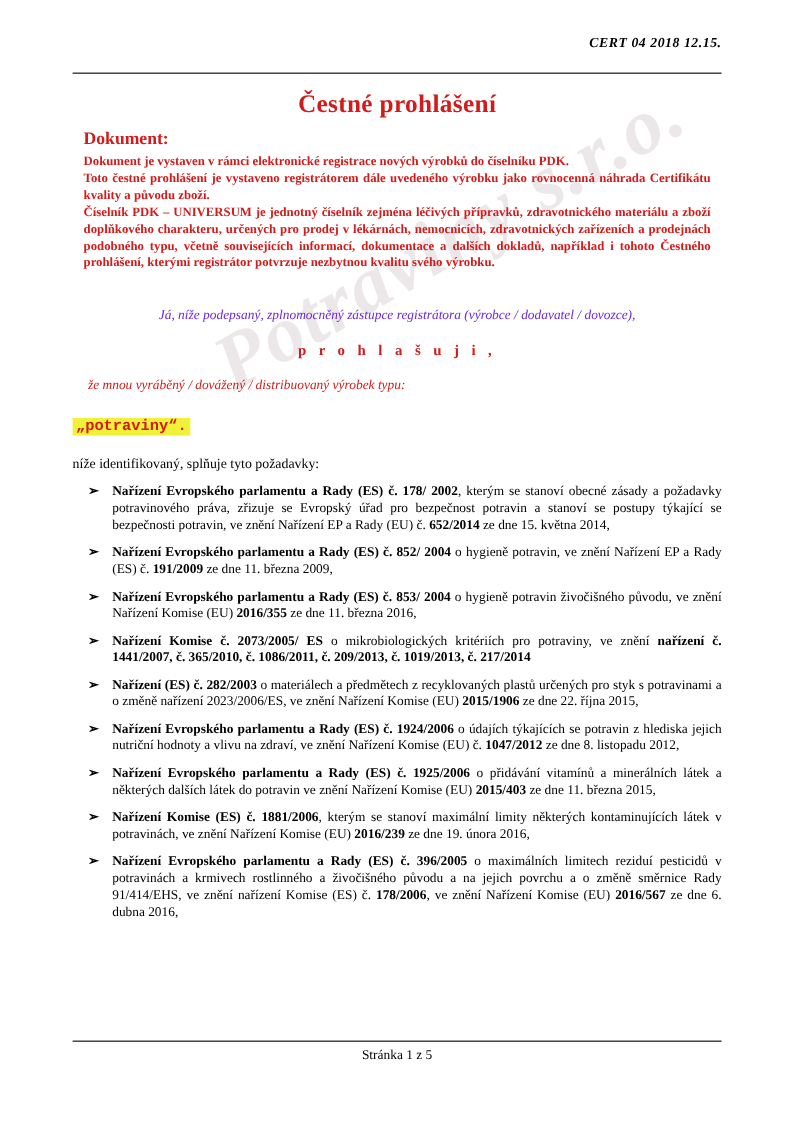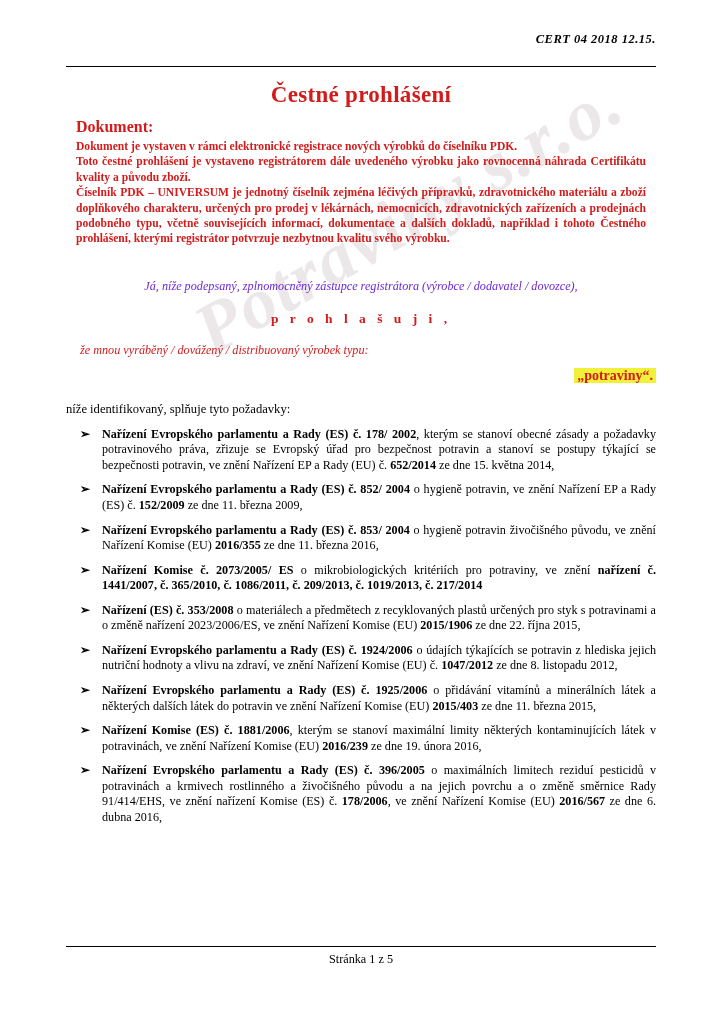--- a/index.html
+++ b/index.html
@@ -109,22 +109,23 @@
     letter-spacing: 4px;
     margin: 17px 0 0 0;
   }
   .type-line {
     color: #d21b1b;
     font-size: 12.2px;
     font-style: italic;
     margin: 16px 0 0 14px;
   }
   .product {
-    text-align: right;
-    margin: 8px 0 0 0;
+    text-align: left;
+    margin: 20px 0 0 0;
+    font-family: Liberation Mono, monospace;
   }
   .product span {
     background: #f2f13a;
     color: #d21b1b;
     font-size: 14px;
     font-weight: bold;
     padding: 0 3px;
   }
   .identified {
     font-size: 12.6px;
@@ -184,24 +185,24 @@
 
     <div class="decl-line">Já, níže podepsaný, zplnomocněný zástupce registrátora (výrobce / dodavatel / dovozce),</div>
     <div class="prohlasuji">p r o h l a š u j i ,</div>
     <div class="type-line">že mnou vyráběný / dovážený  / distribuovaný výrobek typu:</div>
     <div class="product"><span>„potraviny“.</span></div>
 
     <div class="identified">níže identifikovaný, splňuje tyto požadavky:</div>
 
     <ul class="reqs">
       <li><span class="bullet">➢</span><span><b>Nařízení Evropského parlamentu a Rady (ES) č. 178/ 2002</b>, kterým se stanoví obecné zásady a požadavky potravinového práva, zřizuje se Evropský úřad pro bezpečnost potravin a stanoví se postupy týkající se bezpečnosti potravin, ve znění Nařízení EP a Rady (EU) č. <b>652/2014</b> ze dne 15. května 2014,</span></li>
-      <li><span class="bullet">➢</span><span><b>Nařízení Evropského parlamentu a Rady (ES) č. 852/ 2004</b> o hygieně potravin, ve znění Nařízení EP a Rady (ES) č. <b>152/2009</b> ze dne 11. března 2009,</span></li>
+      <li><span class="bullet">➢</span><span><b>Nařízení Evropského parlamentu a Rady (ES) č. 852/ 2004</b> o hygieně potravin, ve znění Nařízení EP a Rady (ES) č. <b>191/2009</b> ze dne 11. března 2009,</span></li>
       <li><span class="bullet">➢</span><span><b>Nařízení Evropského parlamentu a Rady (ES) č. 853/ 2004</b> o hygieně potravin živočišného původu, ve znění Nařízení Komise (EU) <b>2016/355</b> ze dne 11. března 2016,</span></li>
       <li><span class="bullet">➢</span><span><b>Nařízení Komise č. 2073/2005/ ES</b> o mikrobiologických kritériích pro potraviny, ve znění <b>nařízení č. 1441/2007, č. 365/2010, č. 1086/2011, č. 209/2013, č. 1019/2013, č. 217/2014</b></span></li>
-      <li><span class="bullet">➢</span><span><b>Nařízení (ES) č. 353/2008</b> o materiálech a předmětech z recyklovaných plastů určených pro styk s potravinami a o změně nařízení 2023/2006/ES, ve znění Nařízení Komise (EU) <b>2015/1906</b> ze dne 22. října 2015,</span></li>
+      <li><span class="bullet">➢</span><span><b>Nařízení (ES) č. 282/2003</b> o materiálech a předmětech z recyklovaných plastů určených pro styk s potravinami a o změně nařízení 2023/2006/ES, ve znění Nařízení Komise (EU) <b>2015/1906</b> ze dne 22. října 2015,</span></li>
       <li><span class="bullet">➢</span><span><b>Nařízení Evropského parlamentu a Rady (ES) č. 1924/2006</b> o údajích týkajících se potravin z hlediska jejich nutriční hodnoty a vlivu na zdraví, ve znění Nařízení Komise (EU) č. <b>1047/2012</b> ze dne 8. listopadu 2012,</span></li>
       <li><span class="bullet">➢</span><span><b>Nařízení Evropského parlamentu a Rady (ES) č. 1925/2006</b>  o přidávání vitamínů a minerálních látek a některých dalších látek do potravin ve znění Nařízení Komise (EU) <b>2015/403</b> ze dne 11. března 2015,</span></li>
       <li><span class="bullet">➢</span><span><b>Nařízení Komise (ES) č. 1881/2006</b>, kterým se stanoví maximální limity některých kontaminujících látek v potravinách, ve znění Nařízení Komise (EU) <b>2016/239</b> ze dne 19. února 2016,</span></li>
       <li><span class="bullet">➢</span><span><b>Nařízení Evropského parlamentu a Rady (ES) č. 396/2005</b> o maximálních limitech reziduí pesticidů v potravinách a krmivech rostlinného a živočišného původu a na jejich povrchu a o změně směrnice Rady 91/414/EHS, ve znění nařízení Komise (ES) č. <b>178/2006</b>, ve znění Nařízení Komise (EU) <b>2016/567</b> ze dne 6. dubna 2016,</span></li>
     </ul>
 
   </div>
 
   <div class="rule rule-bottom"></div>
   <div class="footer">Stránka 1 z 5</div>

